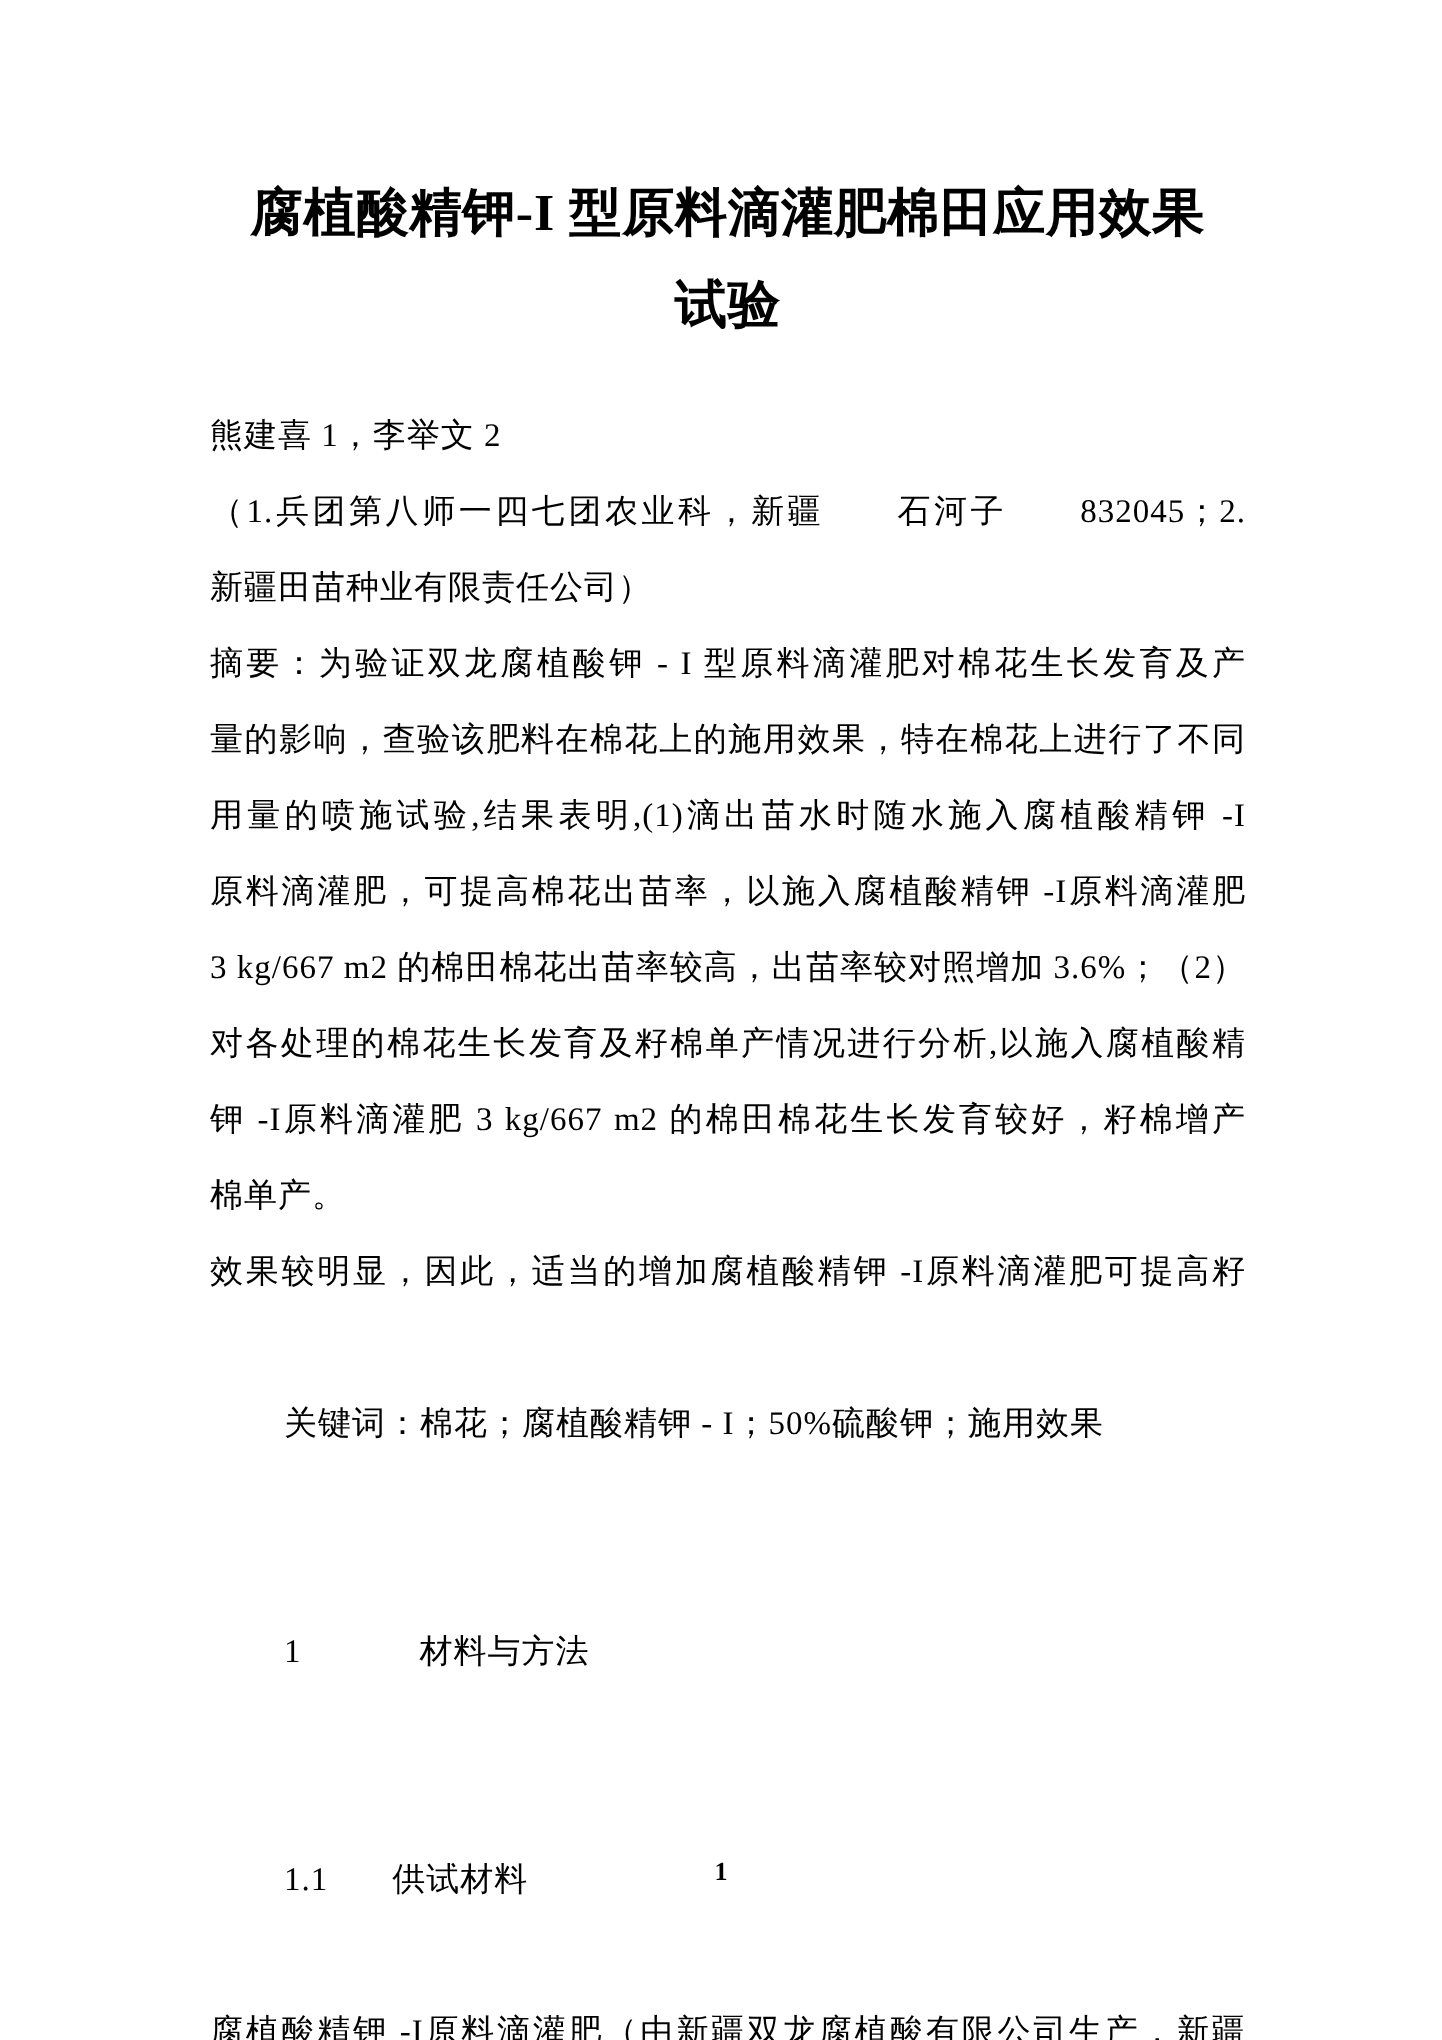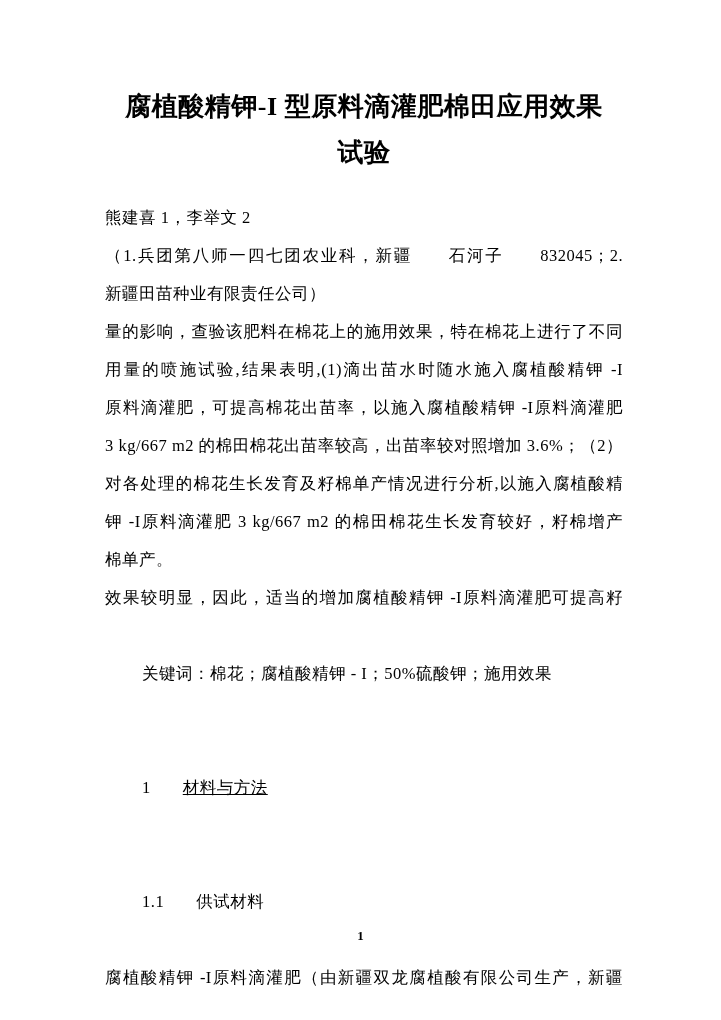--- a/index.html
+++ b/index.html
@@ -44,22 +44,21 @@
     white-space: pre-wrap;
     min-height: 38px;
   }
   .just {
     text-align: justify;
     text-align-last: justify;
   }
   .kw-rest {
   }
   .h1-text {
-    margin-left: 32px;
-    text-decoration: underline;
+    margin-left: 59px;
   }
   .h11-text {
     margin-left: 32px;
   }
   .page-number {
     position: absolute;
     top: 928px;
     left: 0;
     width: 721px;
     text-align: center;
@@ -79,20 +78,21 @@
       <div class="title-line">试验</div>
     </h1>
 
     <div class="body-flow">
 
       <div class="line">熊建喜 1，李举文 2</div>
 
       <div class="line just">（1.兵团第八师一四七团农业科，新疆　　石河子　　832045；2.</div>
       <div class="line">新疆田苗种业有限责任公司）</div>
 
+      <div class="line just">摘要：为验证双龙腐植酸钾 - I 型原料滴灌肥对棉花生长发育及产</div>
       <div class="line just">量的影响，查验该肥料在棉花上的施用效果，特在棉花上进行了不同</div>
       <div class="line just">用量的喷施试验,结果表明,(1)滴出苗水时随水施入腐植酸精钾 -I</div>
       <div class="line just">原料滴灌肥，可提高棉花出苗率，以施入腐植酸精钾 -I原料滴灌肥</div>
       <div class="line just">3 kg/667 m2 的棉田棉花出苗率较高，出苗率较对照增加 3.6%；（2）</div>
       <div class="line just">对各处理的棉花生长发育及籽棉单产情况进行分析,以施入腐植酸精</div>
       <div class="line just">钾 -I原料滴灌肥 3 kg/667 m2 的棉田棉花生长发育较好，籽棉增产</div>
       <div class="line">棉单产。</div>
       <div class="line just">效果较明显，因此，适当的增加腐植酸精钾 -I原料滴灌肥可提高籽</div>
 
       <div class="line">

